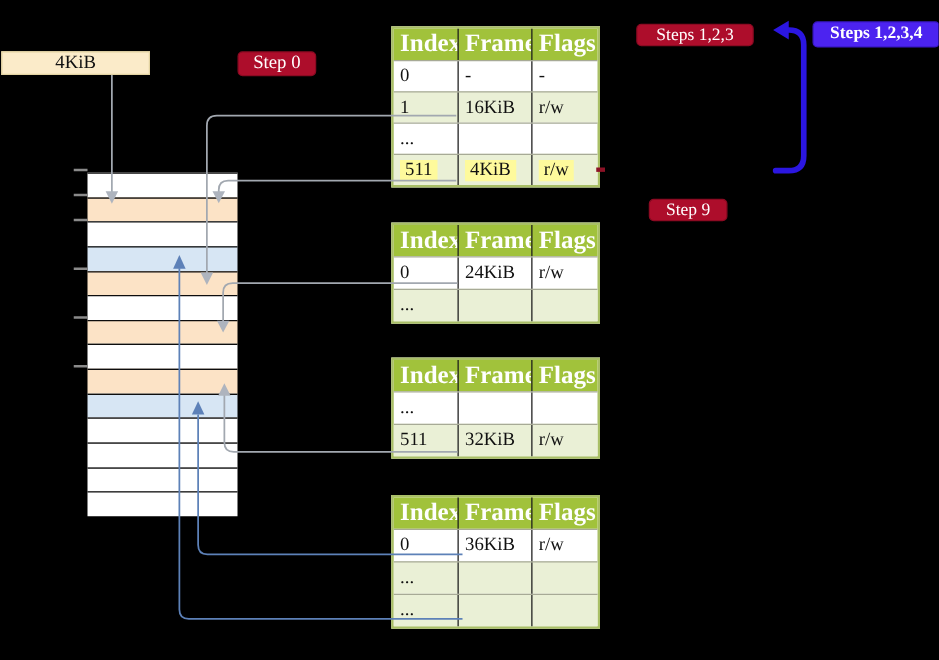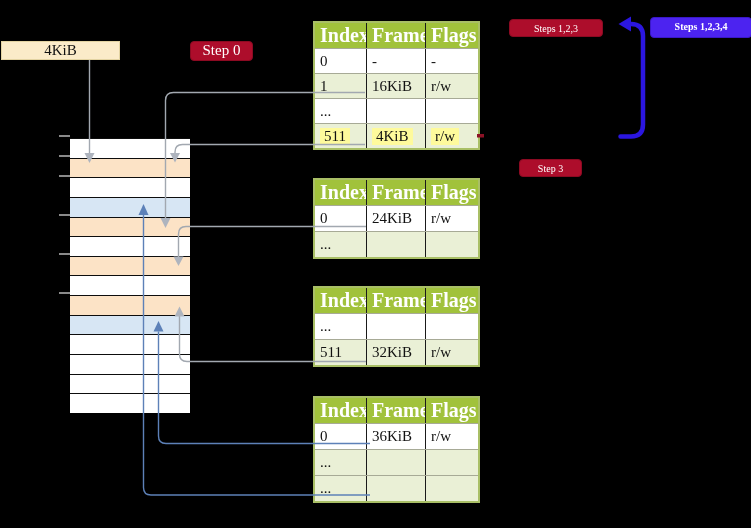--- a/index.html
+++ b/index.html
@@ -3,21 +3,21 @@
 <meta charset="utf-8">
 <style>
   html,body{margin:0;padding:0;background:#000;}
   #canvas{
     position:relative;width:751px;height:528px;background:#000;overflow:hidden;
     font-family:"Liberation Serif","DejaVu Serif",serif;
   }
   
   .badge{
     position:absolute;color:#fff;text-align:center;
-    border-radius:4px;font-size:10px;line-height:17px;
+    border-radius:4px;font-size:14px;line-height:17px;
   }
   .badge.red{background:#AD0D2B;border:1px solid #8c0a22;}
   .badge.blue{background:#4C23F0;border:1px solid #3a18c8;font-weight:bold;}
   #page-size-label{
     position:absolute;left:1px;top:41px;width:119px;height:19px;
     background:#FBEBC9;border:1px solid #e3d3a2;box-sizing:border-box;
     color:#111;font-size:15px;line-height:17px;text-align:center;
   }
   
   #memory-strip{position:absolute;left:70px;top:138px;width:120px;}
@@ -49,21 +49,21 @@
 </head>
 <body>
 
 <div id="canvas">
 
   <div id="page-size-label">4KiB</div>
 
   <div class="badge red" style="left:190px;top:41px;width:61px;height:18px;font-size:15px;font-family:Liberation Serif, serif;">Step 0</div>
   <div class="badge red" style="left:509px;top:19px;width:92px;height:16px;">Steps 1,2,3</div>
   <div class="badge blue" style="left:650px;top:17px;width:100px;height:19px;">Steps 1,2,3,4</div>
-  <div class="badge red" style="left:519px;top:159px;width:61px;height:16px;">Step 3</div>
+  <div class="badge red" style="left:519px;top:159px;width:61px;height:16px;">Step 9</div>
 
   <div id="memory-strip">
       <div class="mrow white"></div>
       <div class="mrow peach"></div>
       <div class="mrow white"></div>
       <div class="mrow blue"></div>
       <div class="mrow peach"></div>
       <div class="mrow white"></div>
       <div class="mrow peach"></div>
       <div class="mrow white"></div>

